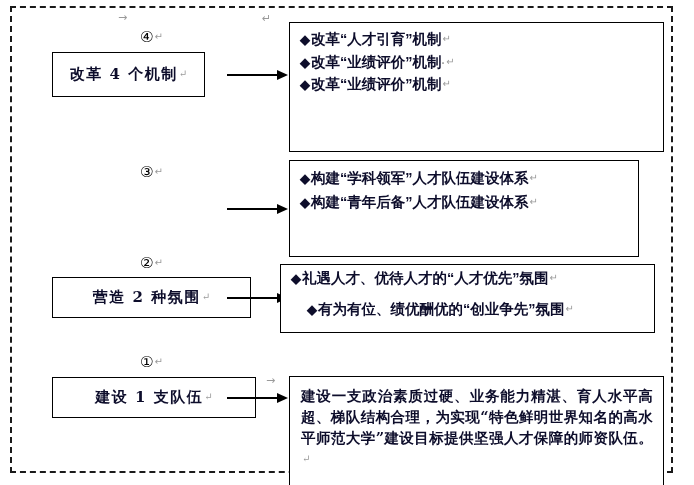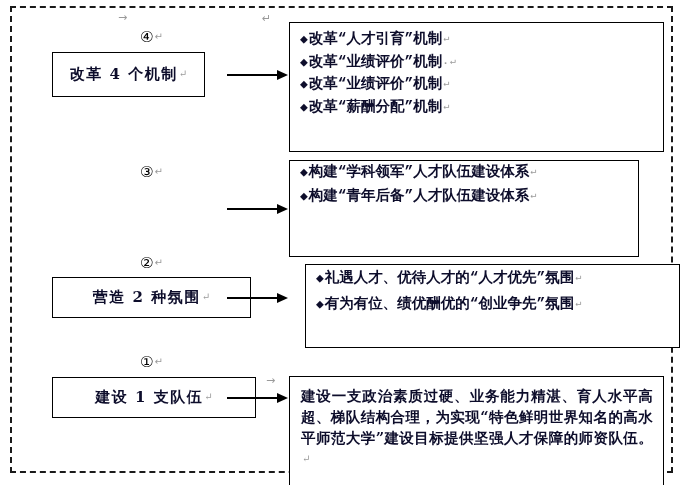--- a/index.html
+++ b/index.html
@@ -77,21 +77,21 @@
   }
   
   .panel{
     position:absolute;
     border:1.5px solid #000;
     background:#fff;
     box-sizing:border-box;
     padding:6px 8px 6px 10px;
   }
   .bullet-line{
-    font-family:Liberation Mono, monospace;
+    font-family:Liberation Sans, sans-serif;
     font-weight:bold;
     font-size:14.5px;
     color:#0d0d2b;
     white-space:nowrap;
     line-height:1;
   }
   .diamond{
     font-size:13px;
     margin-right:1px;
   }
@@ -144,36 +144,33 @@
   <div class="panel" style="left:289px;top:22px;width:375px;height:130px;padding-top:9px;">
     <div class="bullet-line" style="margin:0 0 8px 0;">
       <span class="diamond">◆</span><span>改革“人才引育”机制</span><span class="pilcrow">↵</span>
     </div>
     <div class="bullet-line" style="margin:0 0 8px 0;">
       <span class="diamond">◆</span><span>改革“业绩评价”机制</span><span class="dots">·</span><span class="pilcrow">↵</span>
     </div>
     <div class="bullet-line" style="margin:0 0 8px 0;">
       <span class="diamond">◆</span><span>改革“业绩评价”机制</span><span class="pilcrow">↵</span>
     </div>
-    <div class="bullet-line" style="margin:0;">
-      <span class="diamond">◆</span><span>改革“薪酬分配”机制</span><span class="pilcrow">↵</span>
-    </div>
   </div>
 
   <div class="circled" style="left:140px;top:165px;">
     <span>③</span><span class="pilcrow">↵</span>
   </div>
 
 
   <div class="arrow" style="left:227px;top:204px;width:62px;">
     <div class="shaft" style="width:51px;"></div>
     <div class="head" style="left:50px;"></div>
   </div>
 
-  <div class="panel" style="left:289px;top:160px;width:350px;height:97px;padding-top:4px;">
+  <div class="panel" style="left:289px;top:160px;width:350px;height:97px;padding-top:10px;">
     <div class="bullet-line" style="margin:0 0 9px 0;">
       <span class="diamond">◆</span><span>构建“学科领军”人才队伍建设体系</span><span class="pilcrow">↵</span>
     </div>
     <div class="bullet-line" style="margin:0;">
       <span class="diamond">◆</span><span>构建“青年后备”人才队伍建设体系</span><span class="pilcrow">↵</span>
     </div>
   </div>
 
   <div class="circled" style="left:140px;top:256px;">
     <span>②</span><span class="pilcrow">↵</span>
@@ -181,25 +178,25 @@
 
   <div class="box left-box" style="left:52px;top:277px;width:199px;height:41px;">
     <span class="left-label"><span>营造 2 种氛围</span><span class="pilcrow">↵</span></span>
   </div>
 
   <div class="arrow" style="left:227px;top:293px;width:62px;">
     <div class="shaft" style="width:51px;"></div>
     <div class="head" style="left:50px;"></div>
   </div>
 
-  <div class="panel" style="left:305px;top:264px;width:375px;height:84px;">
+  <div class="panel" style="left:280px;top:264px;width:375px;height:69px;">
     <div class="bullet-line" style="margin:0 0 11px 0;">
       <span class="diamond">◆</span><span>礼遇人才、优待人才的“人才优先”氛围</span><span class="pilcrow">↵</span>
     </div>
-    <div class="bullet-line" style="margin:0;">
+    <div class="bullet-line" style="margin:16px;">
       <span class="diamond">◆</span><span>有为有位、绩优酬优的“创业争先”氛围</span><span class="pilcrow">↵</span>
     </div>
   </div>
 
   <div class="circled" style="left:140px;top:355px;">
     <span>①</span><span class="pilcrow">↵</span>
   </div>
 
   <div class="box left-box" style="left:52px;top:377px;width:204px;height:41px;">
     <span class="left-label"><span>建设 1 支队伍</span><span class="pilcrow">↵</span></span>

